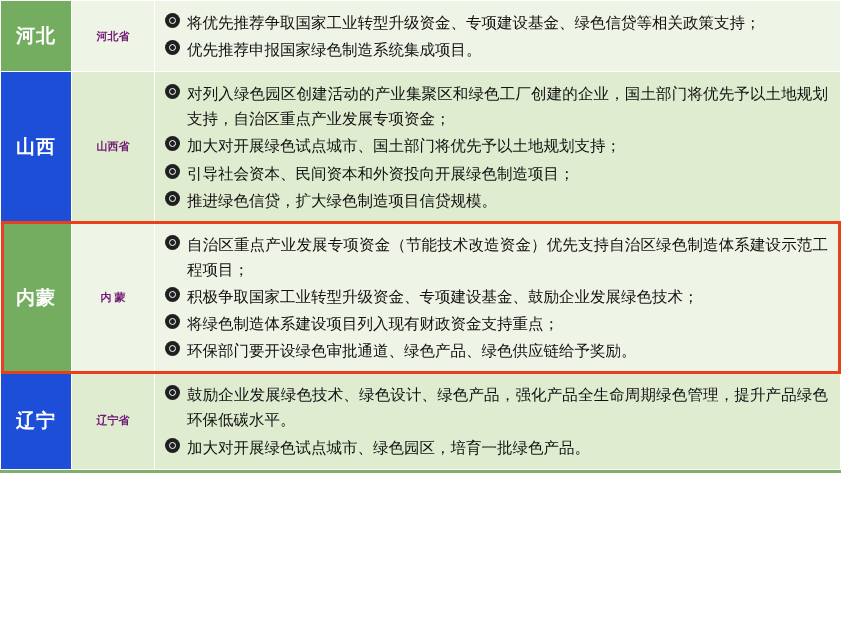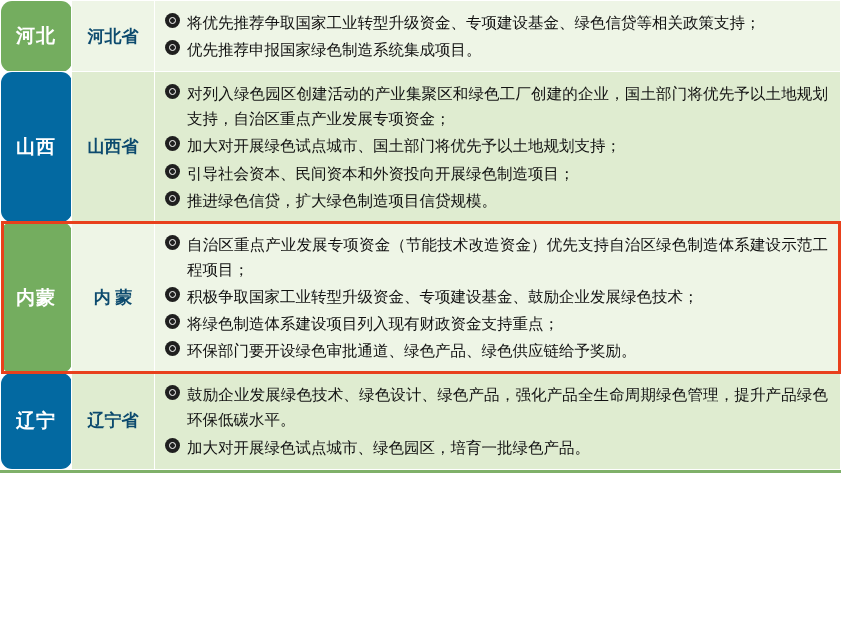--- a/index.html
+++ b/index.html
@@ -27,41 +27,40 @@
     padding: 0;
   }
   .cell-abbr {
     width: 70px;
     text-align: center;
     color: #ffffff;
     font-size: 19px;
     font-weight: bold;
     letter-spacing: 1px;
     background: #7fb069;
-    border-radius: 11px;
   }
   .cell-prov {
     width: 82px;
     text-align: center;
-    font-size: 17px;
+    font-size: 11px;
     font-weight: bold;
-    color: #0c4a6e;
+    color: #701a75;
   }
   .cell-text {
     padding: 9px 12px 9px 10px;
     font-size: 15.5px;
     line-height: 1.62;
     color: #111111;
   }
   
   .shade-a .cell-prov, .shade-a .cell-text { background: #eef5e6; }
   .shade-b .cell-prov, .shade-b .cell-text { background: #dfecd0; }
 
   .abbr-a { background: #74ad5f; }
-  .abbr-b { background: #0369a1; }
+  .abbr-b { background: #1d4ed8; }
 
   ul.items {
     list-style: none;
     margin: 0;
     padding: 0;
   }
   ul.items li {
     position: relative;
     padding-left: 22px;
     margin: 0 0 2px 0;

